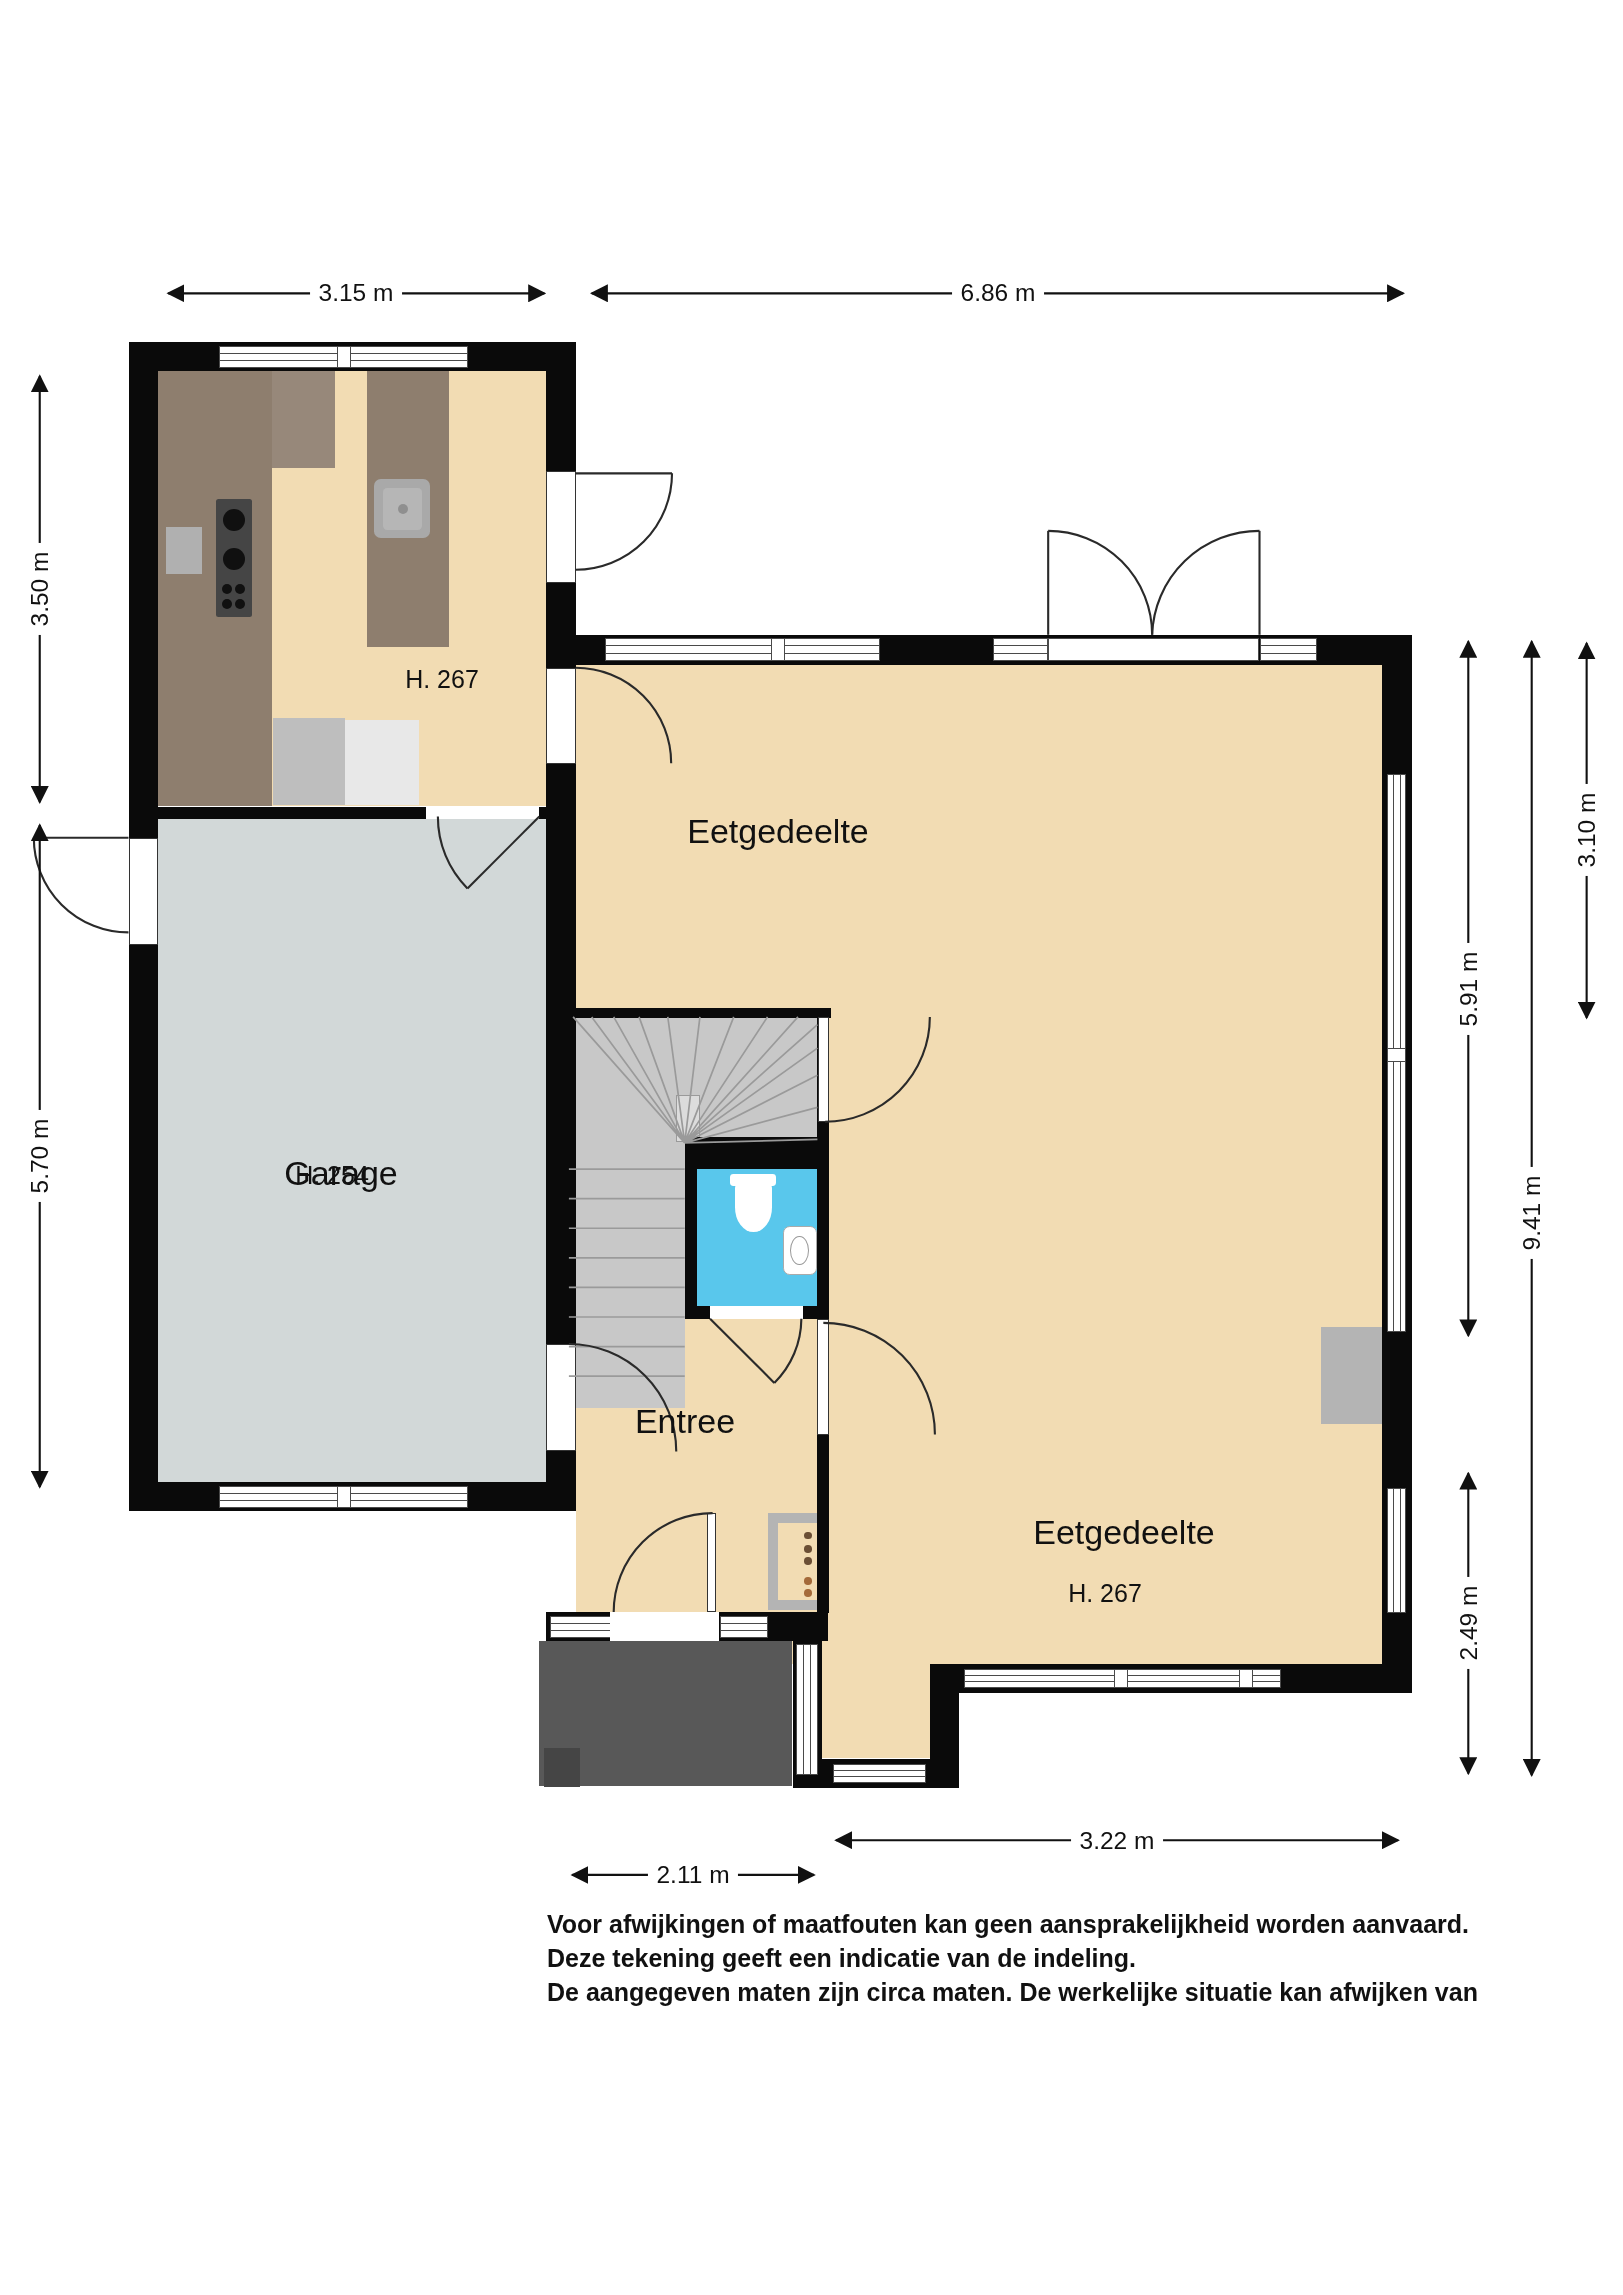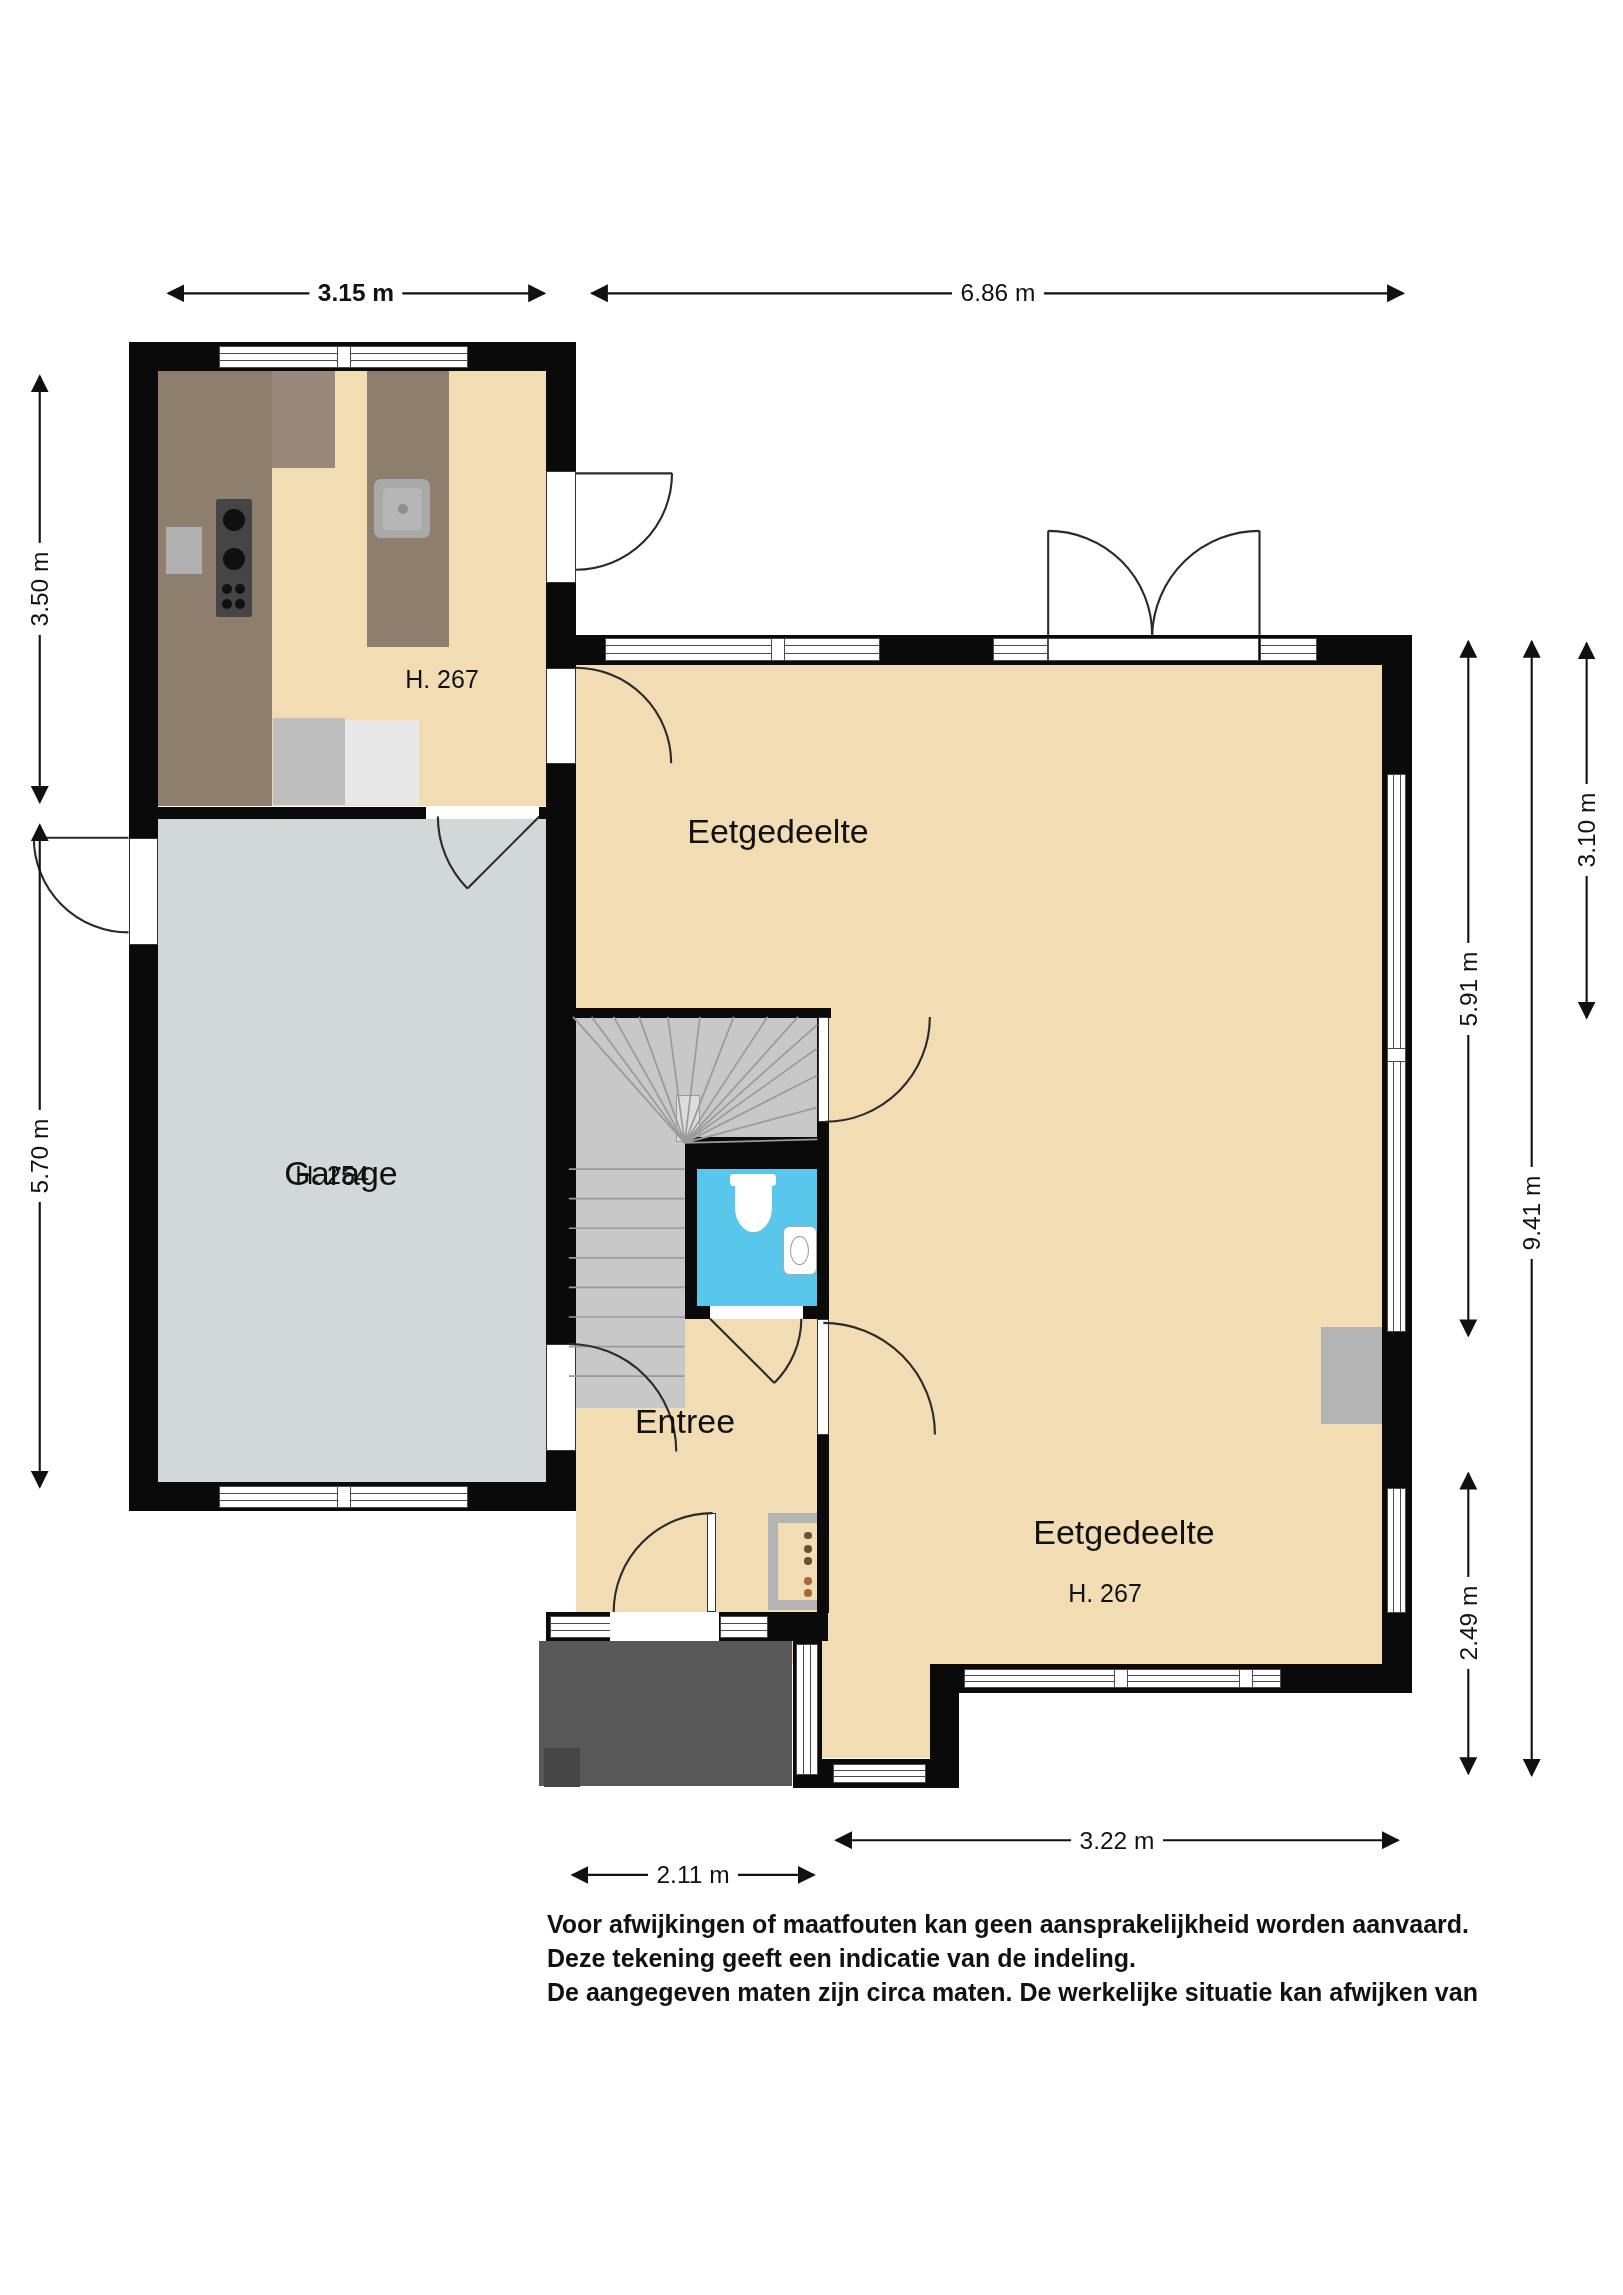--- a/index.html
+++ b/index.html
@@ -192,21 +192,21 @@
       <line x1="47" y1="976" x2="47" y2="1759" marker-start="url(#arr)" marker-end="url(#arr)"></line>
       <line x1="1737" y1="759" x2="1737" y2="1580" marker-start="url(#arr)" marker-end="url(#arr)"></line>
       <line x1="1812" y1="759" x2="1812" y2="2100" marker-start="url(#arr)" marker-end="url(#arr)"></line>
       <line x1="1877" y1="761" x2="1877" y2="1204" marker-start="url(#arr)" marker-end="url(#arr)"></line>
       <line x1="1737" y1="1743" x2="1737" y2="2098" marker-start="url(#arr)" marker-end="url(#arr)"></line>
       <line x1="989" y1="2177" x2="1654" y2="2177" marker-start="url(#arr)" marker-end="url(#arr)"></line>
       <line x1="677" y1="2218" x2="963" y2="2218" marker-start="url(#arr)" marker-end="url(#arr)"></line>
     </g>
   </svg>
 
-  <div class="dim-label" style="left:356px;top:293px;font-weight:bold;">3.15 m</div>
+  <div class="dim-label" style="left:356px;top:293px;">3.15 m</div>
   <div class="dim-label" style="left:998px;top:293px;">6.86 m</div>
   <div class="dim-label vert" style="left:40px;top:589px;">3.50 m</div>
   <div class="dim-label vert" style="left:40px;top:1156px;">5.70 m</div>
   <div class="dim-label vert" style="left:1469px;top:989px;">5.91 m</div>
   <div class="dim-label vert" style="left:1532px;top:1213px;">9.41 m</div>
   <div class="dim-label vert" style="left:1587px;top:830px;">3.10 m</div>
   <div class="dim-label vert" style="left:1469px;top:1623px;">2.49 m</div>
   <div class="dim-label" style="left:1117px;top:1841px;">3.22 m</div>
   <div class="dim-label" style="left:693px;top:1875px;">2.11 m</div>
 

